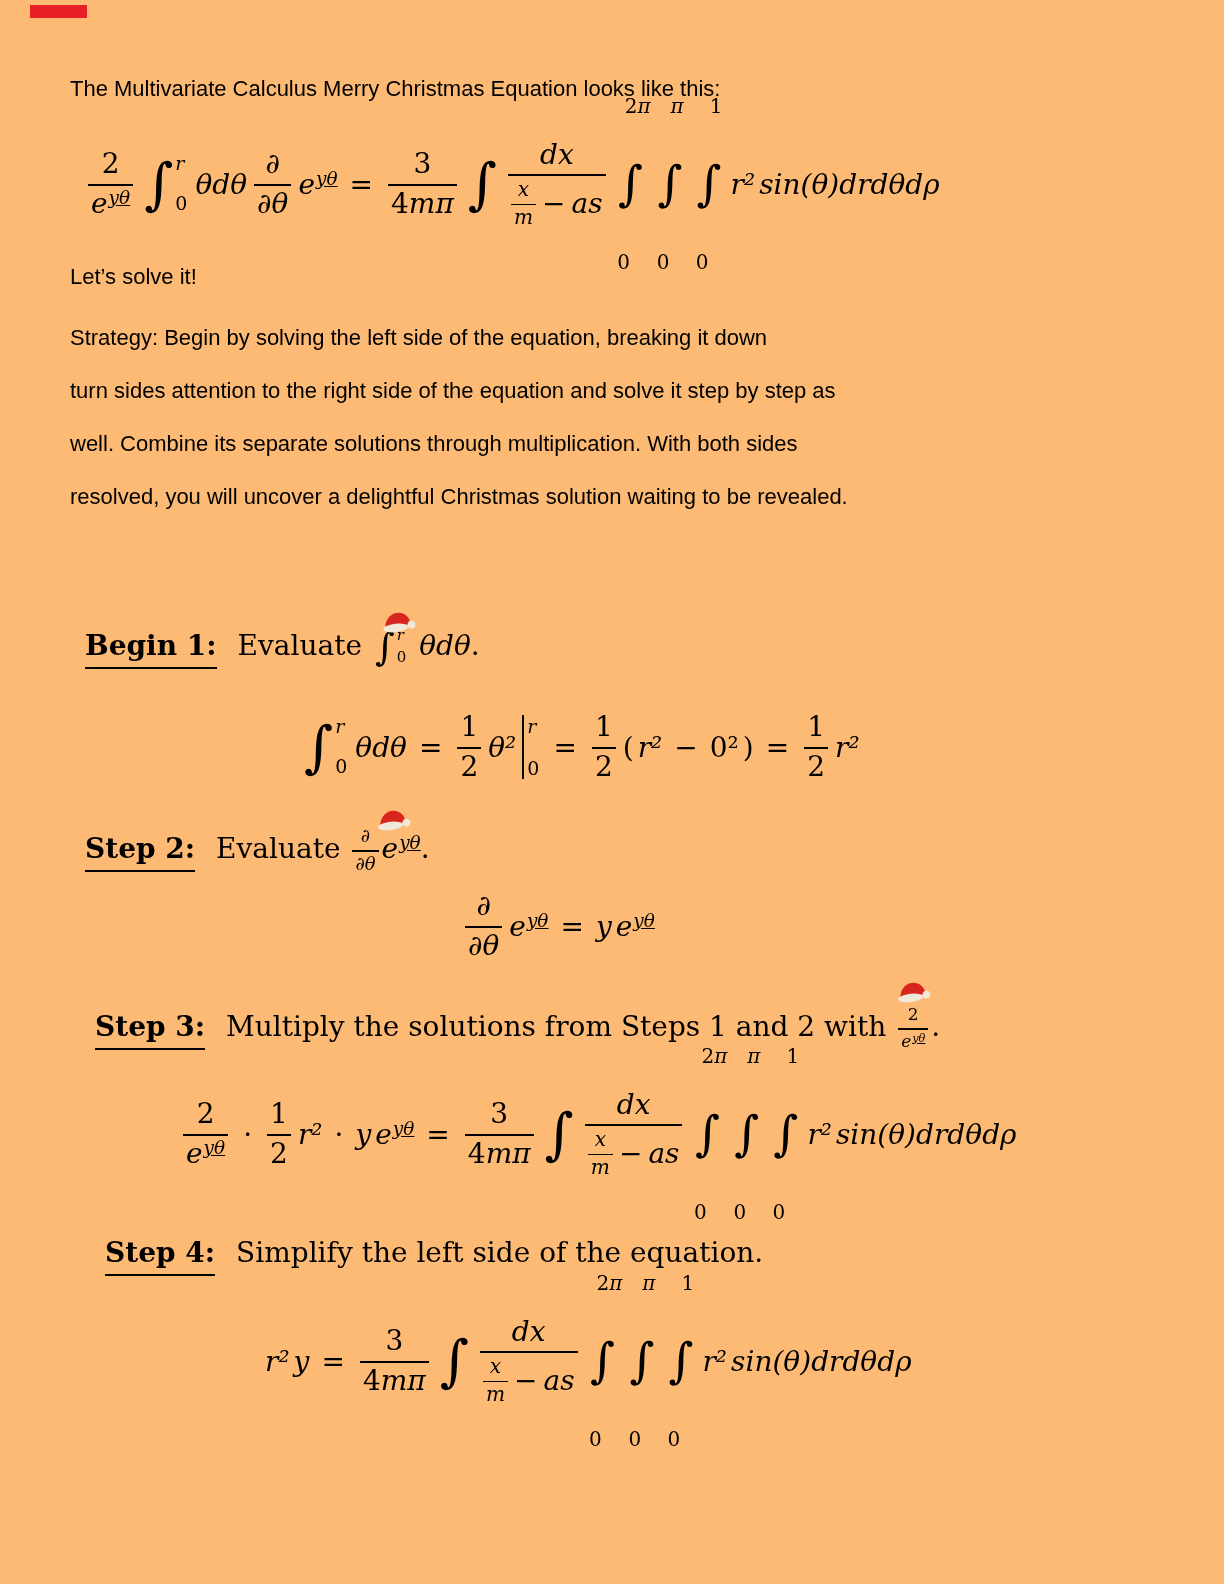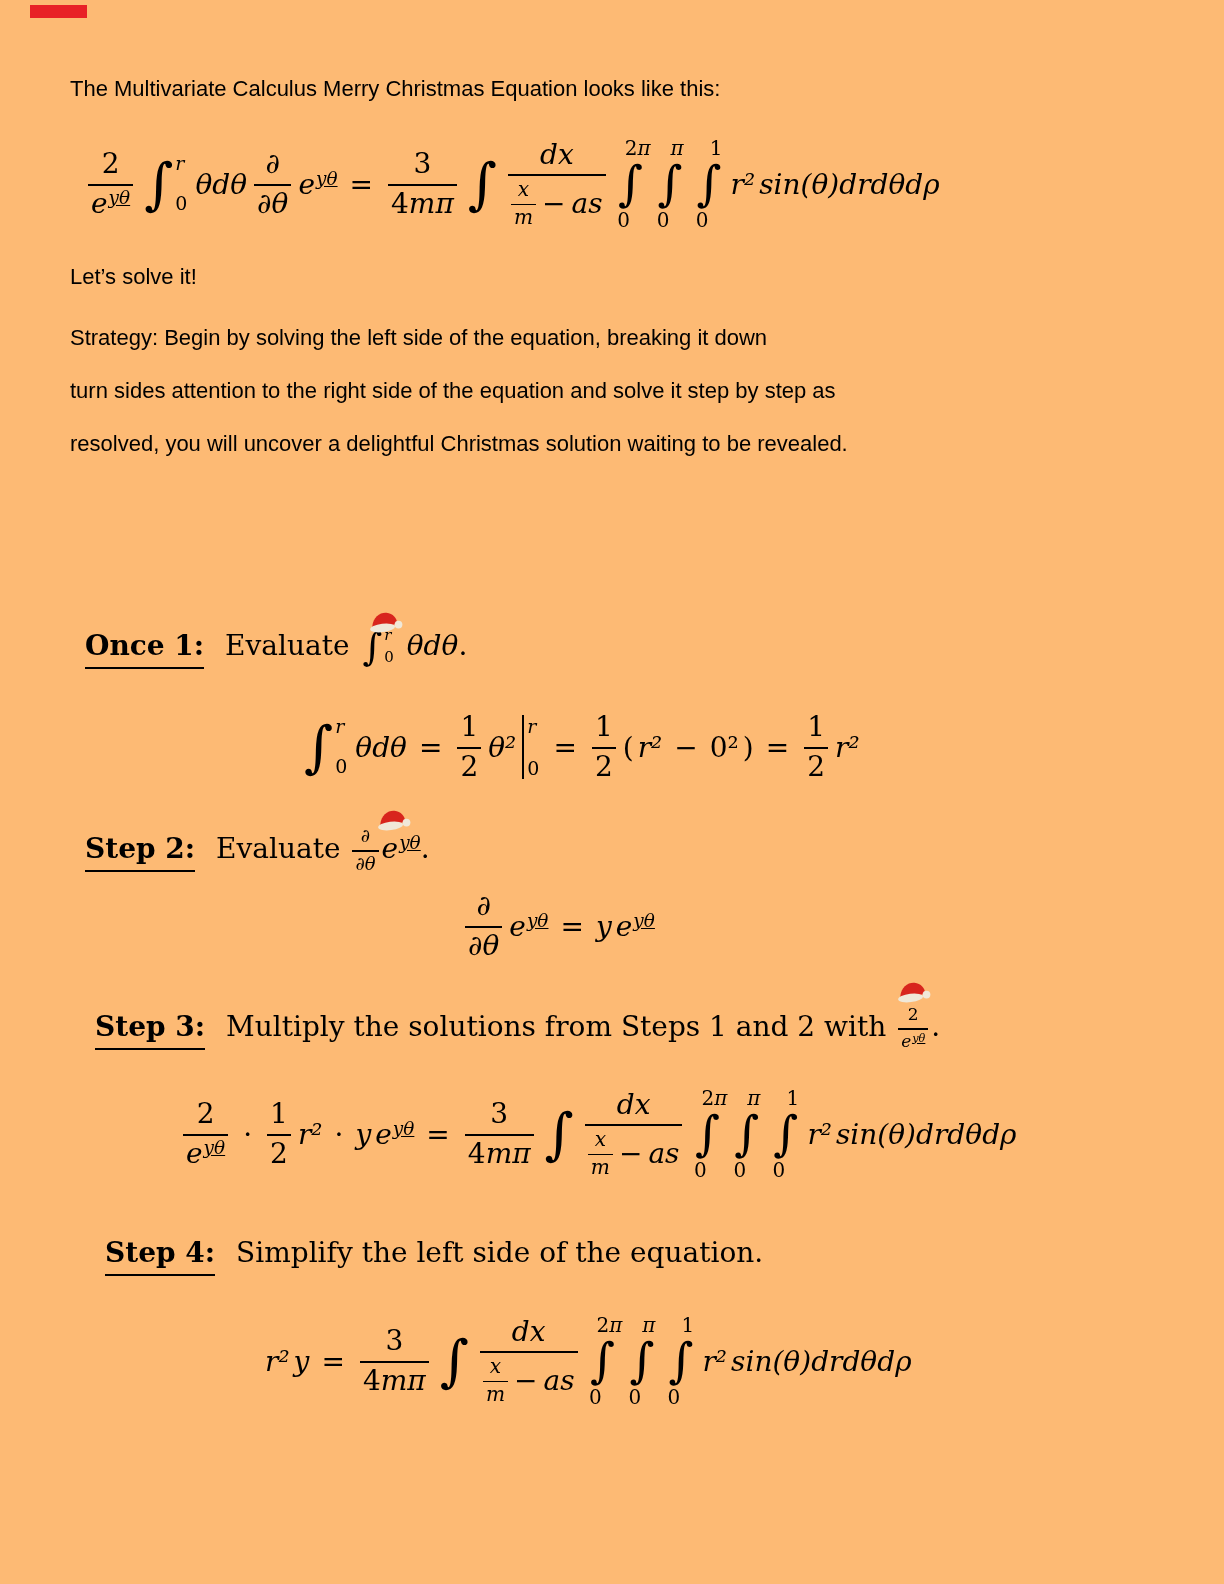--- a/index.html
+++ b/index.html
@@ -30,21 +30,21 @@
   .frac.mini>.bar{border-top-width:1.5px;margin:2px 0 1px 0;}
   .denrow{display:flex;align-items:center;justify-content:center;gap:6px;}
 
   .sint{display:inline-flex;vertical-align:middle;margin:0 4px;}
   .sint>.sign{font-size:56px;line-height:1;}
   .sint>.lims{display:flex;flex-direction:column;justify-content:space-between;font-size:19px;margin:-4px 0 -2px 2px;}
   .sint.sm>.sign{font-size:38px;}
   .sint.sm>.lims{font-size:15px;margin:-2px 0 0 2px;}
   .sint.nolim>.sign{font-size:56px;}
 
-  .tint{display:inline-flex;flex-direction:column;align-items:center;vertical-align:middle;margin:0 5px;}
+  .tint{display:inline-flex;flex-direction:column;align-items:center;vertical-align:middle;margin:0 5px;gap:42px;}
   .tint>.sign{font-size:48px;line-height:0.95;}
   .tint>.tl{font-size:20px;line-height:1;transform:translateX(7px);margin-bottom:3px;}
   .tint>.bl{font-size:20px;line-height:1;transform:translateX(-7px);margin-top:4px;}
 
   .ebar{display:inline-flex;vertical-align:middle;margin:0 2px;}
   .ebar>.vline{border-left:2px solid #000;height:64px;}
   .ebar>.lims{display:flex;flex-direction:column;justify-content:space-between;font-size:19px;margin-left:3px;}
 
   .rhs{display:inline-flex;align-items:center;gap:4px;}
 
@@ -132,25 +132,26 @@
     <span class="it">sin(θ)drdθdρ</span>
   </span>
 
   </div>
 
   <div class="sans lets">Let’s solve it!</div>
 
   <div class="sans strategy">
     <div class="sline">Strategy: Begin by solving the left side of the equation, breaking it down</div>
     <div class="sline">turn sides attention to the right side of the equation and solve it step by step as</div>
+    <div class="sline">well. Combine its separate solutions through multiplication. With both sides</div>
     <div class="sline">resolved, you will uncover a delightful Christmas solution waiting to be revealed.</div>
   </div>
 
   <div class="step-head" style="left:85px;top:628px;">
-    <span class="step-label">Once 1:</span>
+    <span class="step-label">Begin 1:</span>
     <span>Evaluate</span>
     <span class="hat-anchor">
       <span class="sint sm">
         <span class="sign">∫</span>
         <span class="lims">
             <span class="it">r</span>
             <span>0</span>
           </span>
       </span>
     

